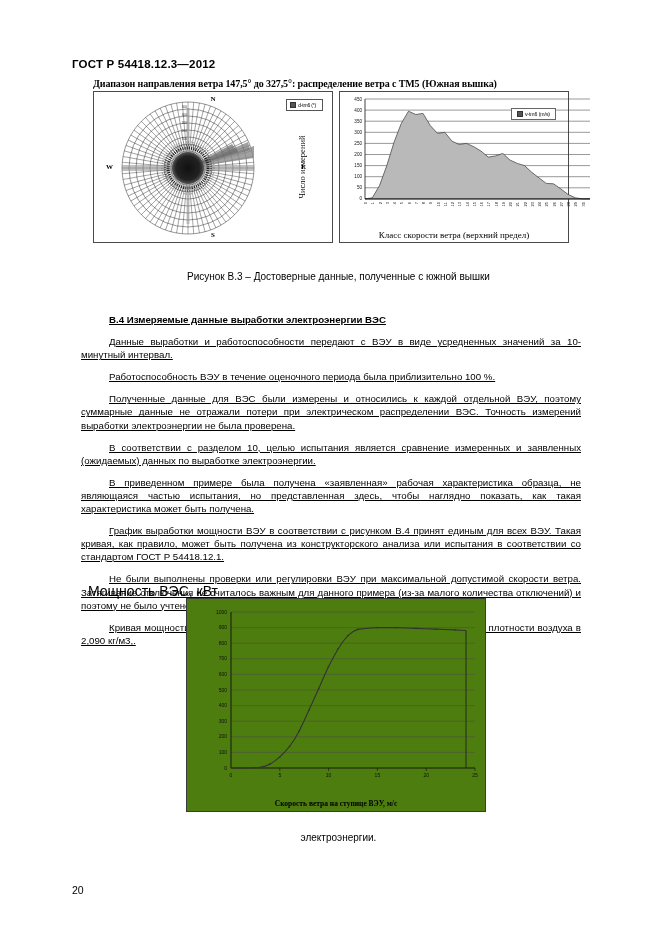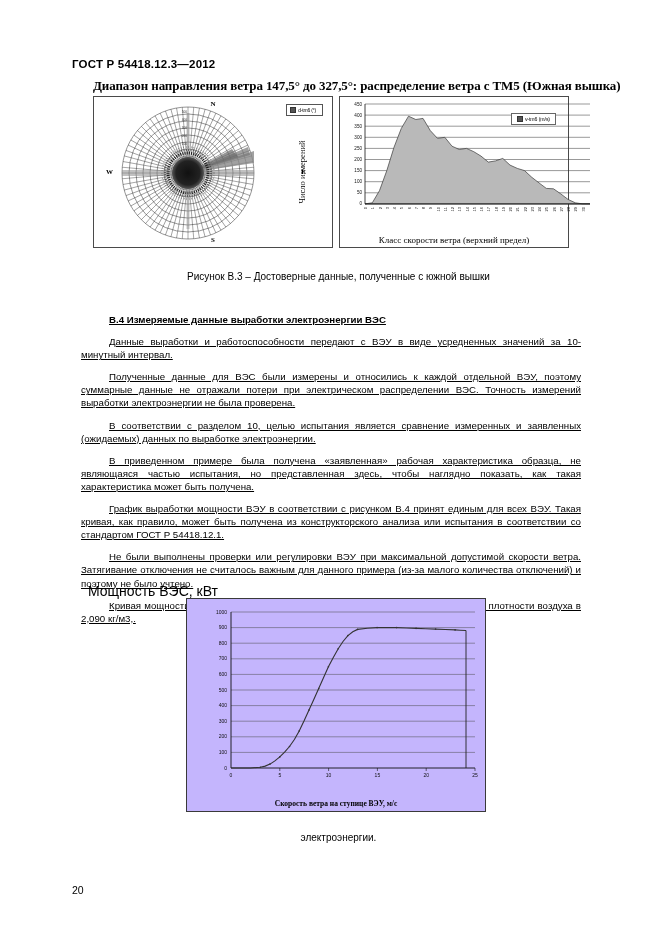--- a/index.html
+++ b/index.html
@@ -34,21 +34,21 @@
 
   
   .fig3-wrap {
     position: absolute;
     left: 93px;
     top: 78px;
     width: 505px;
   }
   .fig3-title {
     font-family: "Liberation Serif", serif;
-    font-size: 13px;
+    font-size: 10px;
     font-weight: bold;
     text-align: left;
     white-space: nowrap;
     margin-bottom: 2px;
     letter-spacing: -0.1px;
   }
   .fig3-charts {
     display: flex;
     gap: 6px;
   }
@@ -171,21 +171,21 @@
     top: 583px;
     font-size: 14px;
   }
   .fig4-box {
     position: absolute;
     left: 186px;
     top: 598px;
     width: 300px;
     height: 214px;
     border: 1px solid #3a3a3a;
-    background: #c4b5fd;
+    background: #4d7c0f;
     box-sizing: border-box;
   }
   .fig4-xtitle {
     position: absolute;
     left: 0; right: 0;
     bottom: 3px;
     text-align: center;
     font-family: "Liberation Serif", serif;
     font-size: 7.5px;
     font-weight: bold;
@@ -427,20 +427,21 @@
       </div>
 
     </div>
   </div>
 
   <div class="cap fig3-cap">Рисунок В.3 – Достоверные данные,  полученные с южной  вышки</div>
 
   <div class="body-text">
     <p class="head">В.4 Измеряемые данные выработки электроэнергии ВЭС</p>
     <p class="ind">Данные выработки и работоспособности передают с ВЭУ в виде усредненных значений за 10-минутный интервал.</p>
+    <p class="ind">Работоспособность ВЭУ в течение оценочного периода была приблизительно 100 %.</p>
     <p class="ind">Полученные данные для ВЭС были измерены и относились к каждой отдельной ВЭУ, поэтому суммарные данные не отражали потери при электрическом распределении ВЭС. Точность измерений выработки электроэнергии не была проверена.</p>
     <p class="ind">В соответствии с разделом 10, целью испытания является сравнение измеренных и заявленных (ожидаемых) данных по выработке электроэнергии.</p>
     <p class="ind">В приведенном примере была получена «заявленная» рабочая характеристика образца, не являющаяся частью испытания, но представленная здесь, чтобы  наглядно показать, как такая характеристика может быть получена.</p>
     <p class="ind">График выработки мощности ВЭУ в соответствии с рисунком В.4 принят единым для всех ВЭУ. Такая кривая, как правило, может  быть получена из конструкторского анализа или испытания в соответствии со стандартом ГОСТ Р 54418.12.1.</p>
     <p class="ind">Не были выполнены проверки или регулировки ВЭУ при максимальной допустимой скорости ветра. Затягивание отключения не считалось важным для данного примера (из-за малого количества отключений) и поэтому не было учтено.</p>
     <p class="ind">Кривая мощности построена для нормальной соответствующей данной местности плотности воздуха в 2,090 кг/м3,.</p>
   </div>
 
   <div class="fig4-ylabel">Мощность ВЭС, кВт</div>
 

